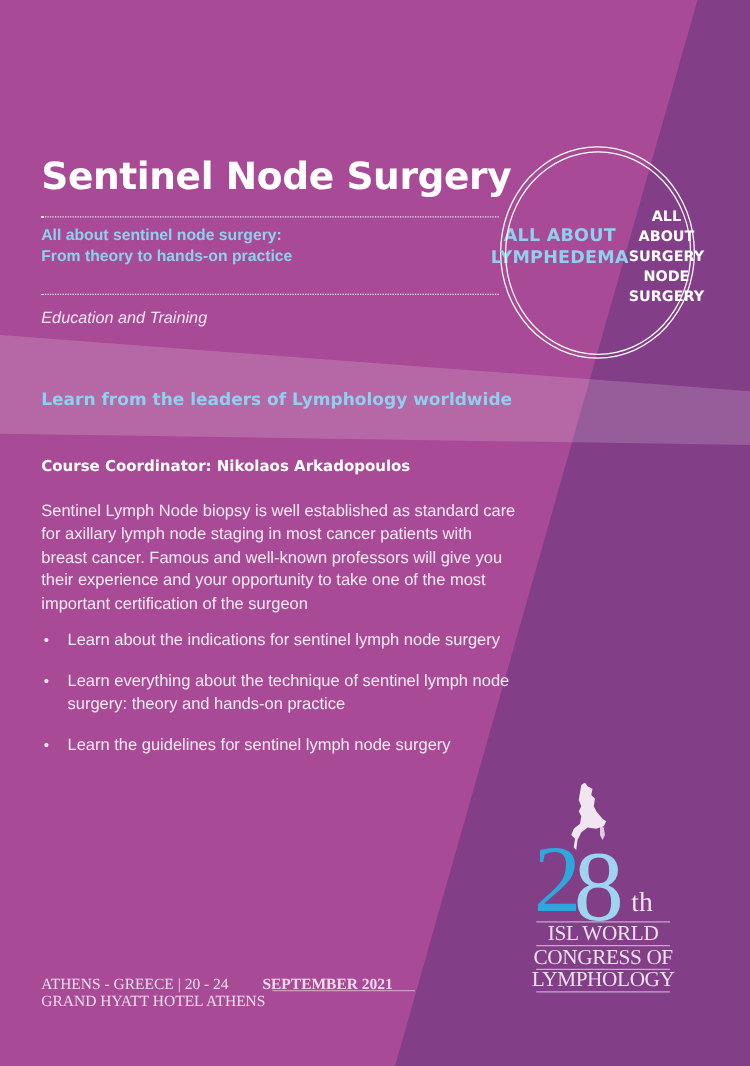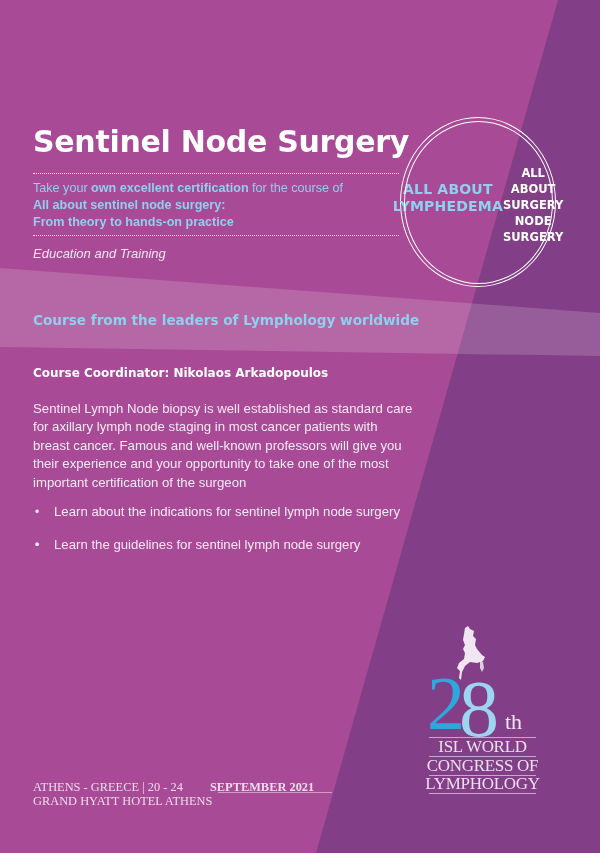--- a/index.html
+++ b/index.html
@@ -148,50 +148,49 @@
 <body>
 
 <div class="bg-layer bg-dark"></div>
 <div class="bg-layer bg-band"></div>
 
 <div class="abs title">Sentinel Node Surgery</div>
 
 <div class="abs dotline dot1"></div>
 
 <div class="abs intro">
-  <div><span>Take your </span><b>own excellent certification</b><span> for the course of</span></div>
   <div><b>All about sentinel node surgery:</b></div>
   <div><b>From theory to hands-on practice</b></div>
 </div>
 
 <div class="abs dotline dot2"></div>
 
 <div class="abs subtitle">Education and Training</div>
 
 <div class="abs badge">
   <div class="badge-top">
     <div>ALL ABOUT</div>
     <div>LYMPHEDEMA</div>
   </div>
   <div class="badge-bottom">
     <div>ALL ABOUT</div>
     <div>SURGERY</div>
     <div>NODE SURGERY</div>
   </div>
 </div>
 
-<div class="abs tagline">Course from the leaders of Lymphology worldwide</div>
+<div class="abs tagline">Learn from the leaders of Lymphology worldwide</div>
 
 <div class="abs coordinator">Course Coordinator: Nikolaos Arkadopoulos</div>
 
 <div class="abs body-text">Sentinel Lymph Node biopsy is well established as standard care for axillary lymph node staging in most cancer patients with breast cancer. Famous and well-known professors will give you their experience and your opportunity to take one of the most important certification of the surgeon</div>
 
 <ul class="abs bullets">
   <li><span class="dot">•</span><span>Learn about the indications for sentinel lymph node surgery</span></li>
-  <li><span class="dot">•</span></li>
+  <li><span class="dot">•</span><span>Learn everything about the technique of sentinel lymph node surgery: theory and hands-on practice</span></li>
   <li><span class="dot">•</span><span>Learn the guidelines for sentinel lymph node surgery</span></li>
 </ul>
 
 <div class="abs logo">
   <svg width="115" height="112" viewBox="0 0 115 112" style="position:absolute;left:0;top:0">
 
     <path d="M40 2 l3 -2 l2 3 l4 2 l-1 5 l3 3 l-1 6 l2 4 l5 6 l3 2 l-2 4 l-6 2 l-7 -1 l-5 4 l-3 6 l-1 8 l-2 -2 l1 -7 l-3 -3 l2 -5 l5 -4 l1 -6 l-2 -4 l2 -4 l-2 -5 l1 -6 z" fill="#F6EEF6" opacity="0.95"></path>
     <path d="M55 34 l3 2 l1 6 l-2 4 l-2 -4 z" fill="#F6EEF6" opacity="0.8"></path>
 
     <text x="2" y="103" font-family="Liberation Serif, serif" font-size="76" fill="#2EA8DC">2</text>

